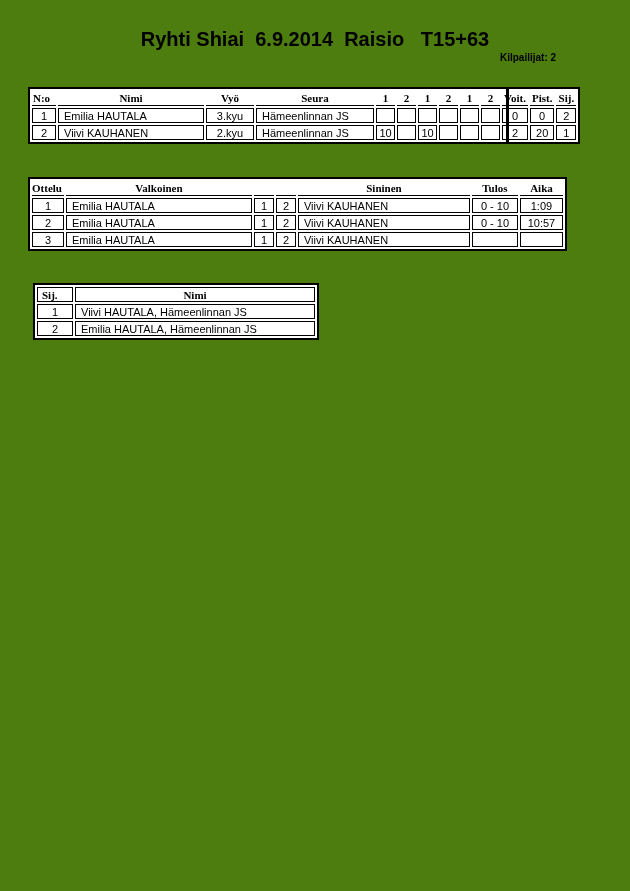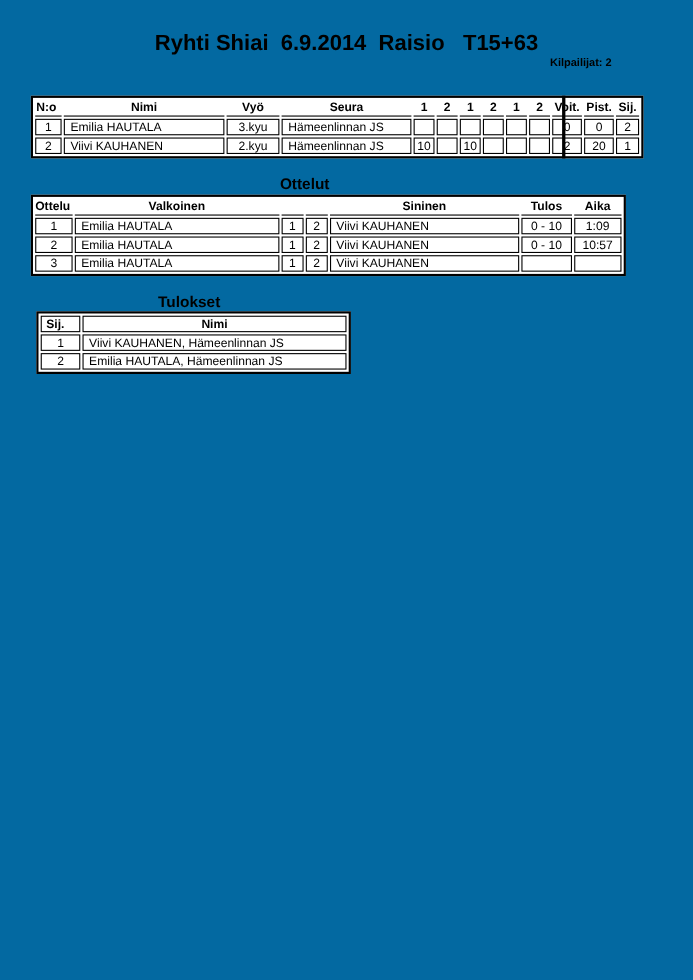--- a/index.html
+++ b/index.html
@@ -1,20 +1,20 @@
 <!DOCTYPE html>
 <html><head>
 <meta charset="utf-8">
 <style>
   html, body { margin: 0; padding: 0; background: #ffffff; }
   #page {
     position: relative;
     width: 630px;
     height: 891px;
-    background: #0369a1;
+    background: #4d7c0f;
     font-family: "Liberation Sans", sans-serif;
     color: #000000;
     overflow: hidden;
   }
   .title {
     position: absolute;
     top: 28px; left: 3px; width: 624px;
     text-align: center;
     font-size: 20px;
     font-weight: bold;
@@ -55,21 +55,21 @@
     border: 1px solid #000;
     height: 15px;
     font-size: 11px;
     line-height: 12px;
     padding: 0 2px;
     white-space: nowrap;
     overflow: hidden;
     vertical-align: middle;
     text-align: center;
   }
-  .sheet th { font-weight: bold; }
+  .sheet th { font-weight: bold; font-family: Liberation Serif, serif; }
   
   table.plainhead thead th { border-left: none; border-right: none; border-top: none; }
   .al  { text-align: left !important; }
   .pad { padding-left: 5px !important; }
   .score { text-align: right; padding-left: 2px !important; }
   .vline {
     position: absolute;
     top: 0; bottom: 0;
     right: 71px;
     width: 3px;
@@ -149,21 +149,20 @@
           <td class="score"></td>
           <td>2</td>
           <td>20</td>
           <td>1</td>
         </tr>
       </tbody>
     </table>
     <div class="vline"></div>
   </div>
 
-  <div class="sec-heading" id="h-ottelut">Ottelut</div>
 
   <div class="tblwrap" id="wrap-ottelut">
     <table class="sheet plainhead">
       <colgroup>
         <col style="width:30px">
           <col style="width:186px">
           <col style="width:20px">
           <col style="width:20px">
         <col style="width:172px">
           <col style="width:46px">
@@ -205,38 +204,37 @@
           <td>1</td>
           <td>2</td>
           <td class="al pad">Viivi KAUHANEN</td>
           <td></td>
           <td></td>
         </tr>
       </tbody>
     </table>
   </div>
 
-  <div class="sec-heading" id="h-tulokset">Tulokset</div>
 
   <div class="tblwrap" id="wrap-tulokset">
     <table class="sheet">
       <colgroup>
         <col style="width:36px">
           <col style="width:240px">
       </colgroup>
       <thead>
         <tr>
           <th class="al" style="padding-left:4px">Sij.</th>
           <th>Nimi</th>
         </tr>
       </thead>
       <tbody>
         <tr>
           <td>1</td>
-          <td class="al pad">Viivi KAUHANEN, Hämeenlinnan JS</td>
+          <td class="al pad">Viivi HAUTALA, Hämeenlinnan JS</td>
         </tr>
         <tr>
           <td>2</td>
           <td class="al pad">Emilia HAUTALA, Hämeenlinnan JS</td>
         </tr>
       </tbody>
     </table>
   </div>
 
 </div>

